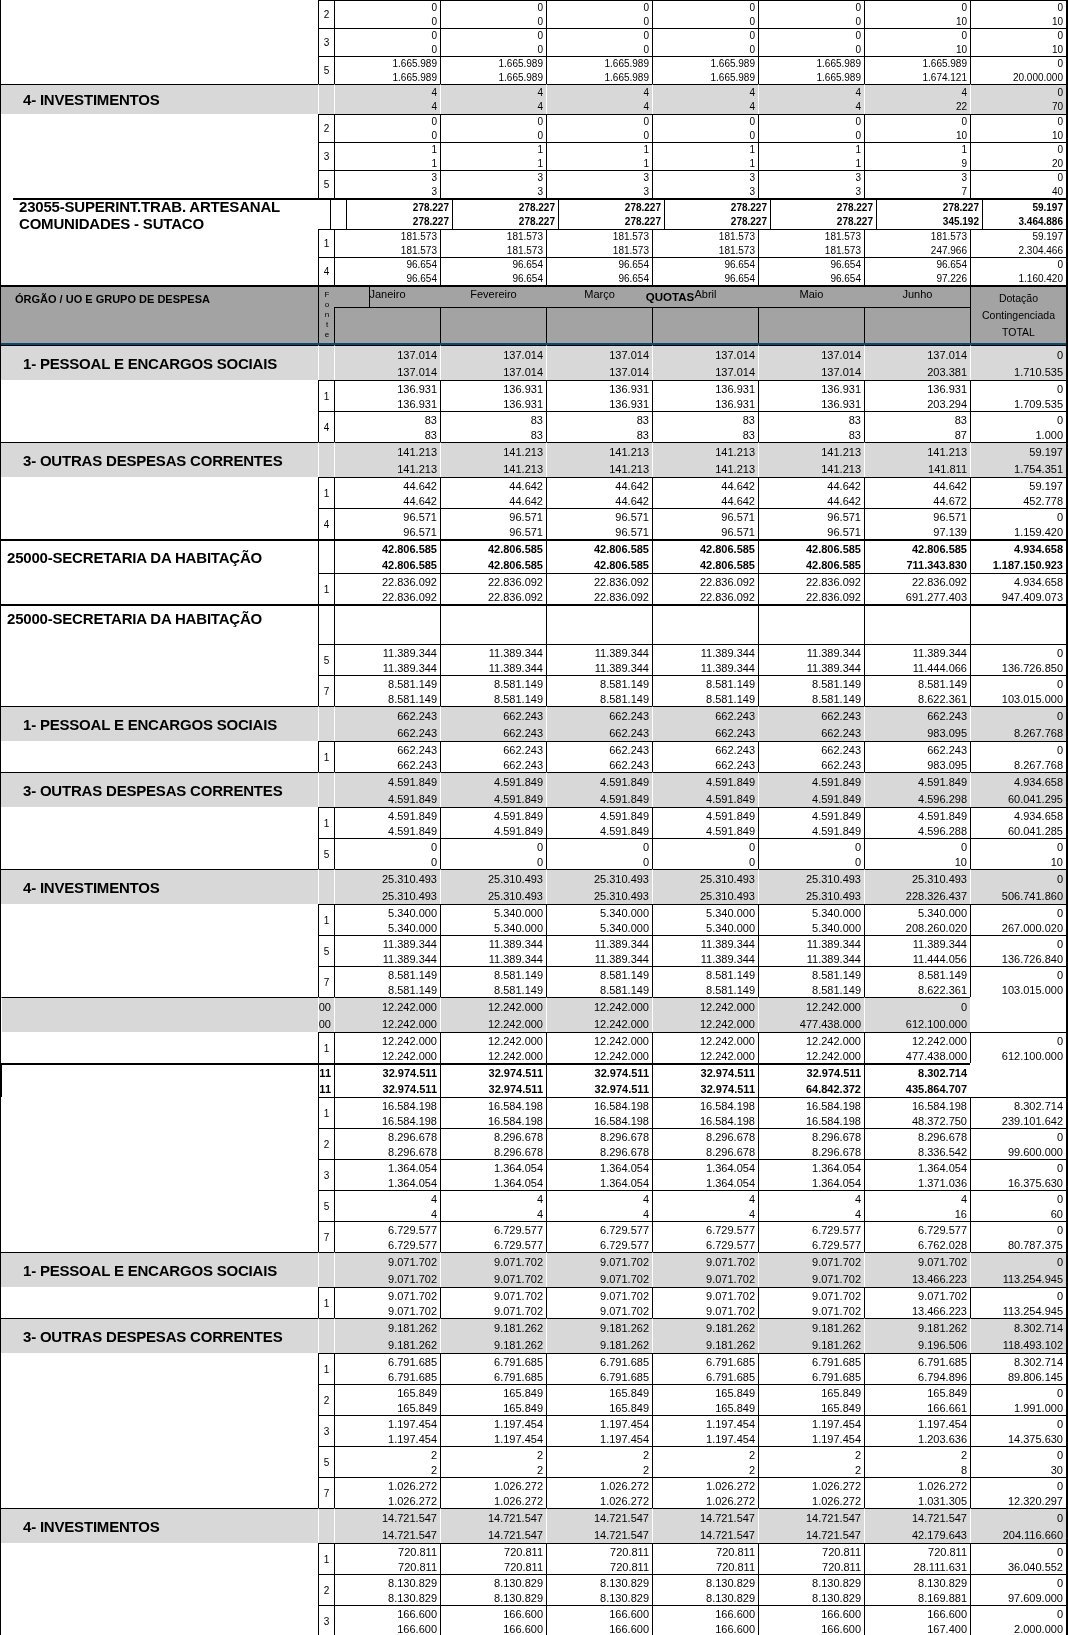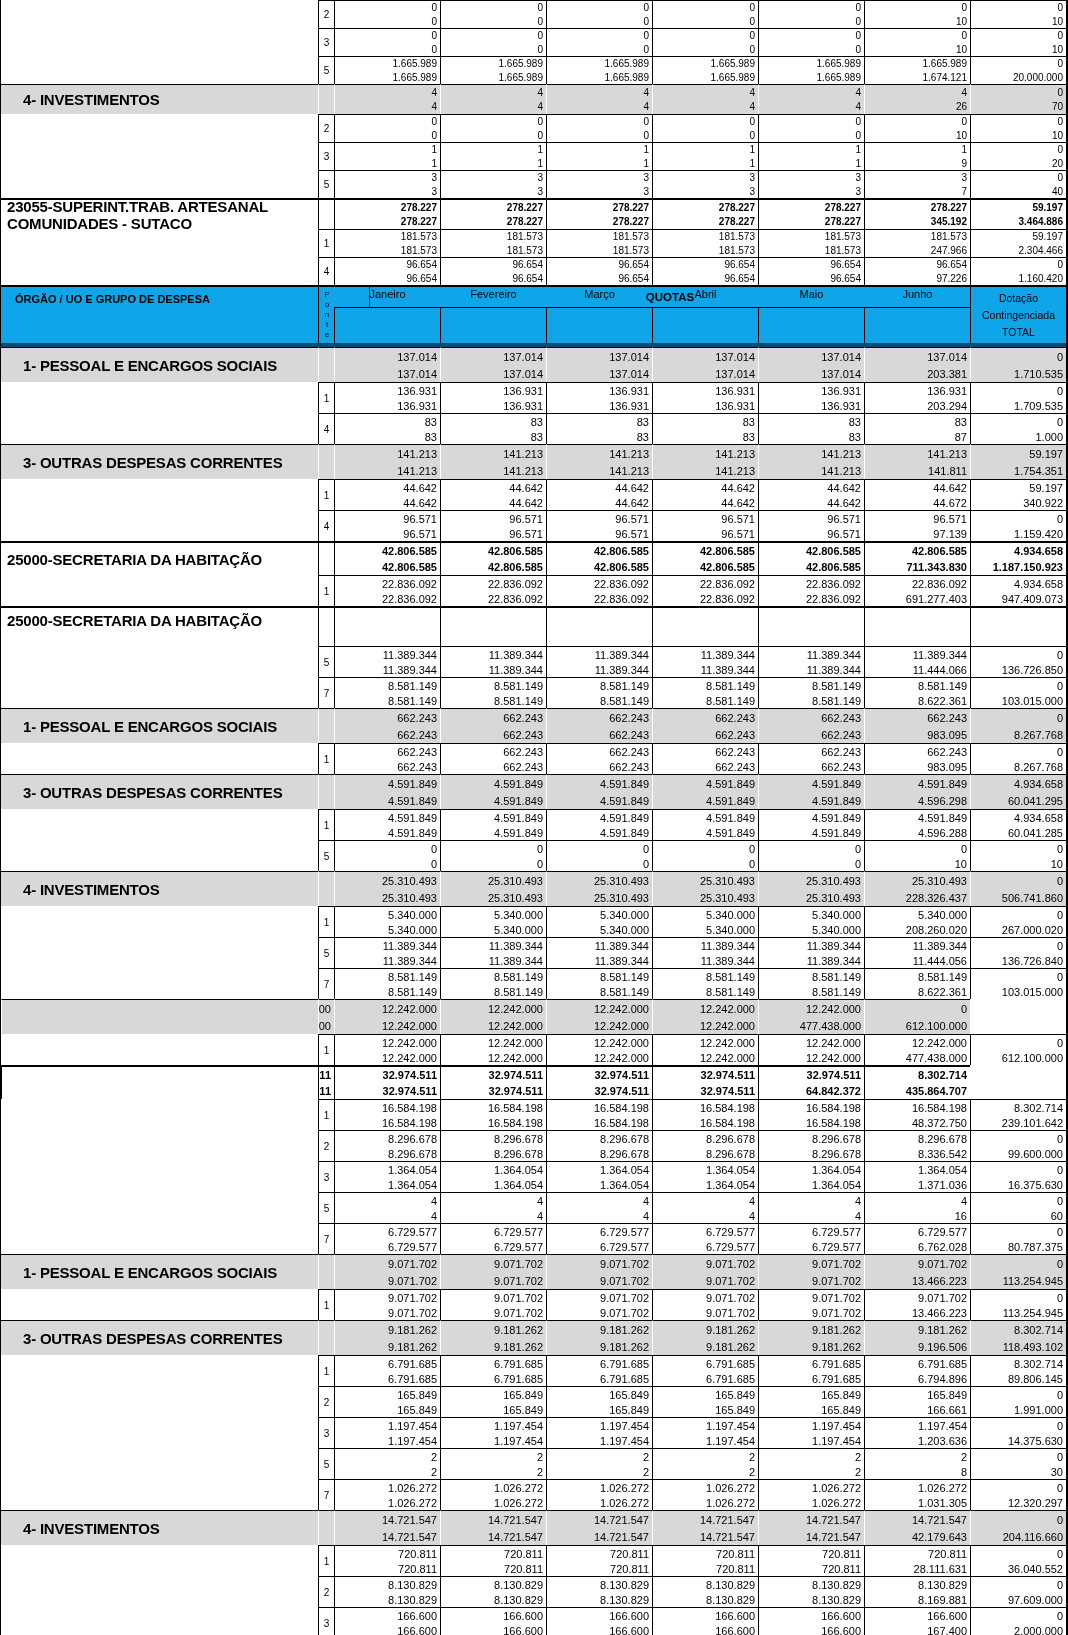--- a/index.html
+++ b/index.html
@@ -5,39 +5,39 @@
   html,body{margin:0;padding:0;background:#fff;}
   body{font-family:"Liberation Sans", sans-serif;color:#000;}
   .sheet{position:relative;width:1068px;height:1635px;overflow:hidden;background:#fff;
          border-left:1px solid #000;border-right:2px solid #000;box-sizing:border-box;}
   .row{display:grid;grid-template-columns:317px 16px repeat(6,106px) 1fr;height:31px;}
   .row.group{height:35px;}
   .row.org{height:34px;}
   .row.org_empty{height:40px;}
   .row.compact{height:28px;}
   .row.compact.group{height:30px;}
-  .row.compact.org{height:31px;}
+  .row.compact.org{height:31px;margin-left:12px;}
   .c{box-sizing:border-box;border-left:1px solid #000;border-top:1px solid #000;overflow:hidden;}
   .c.label{border-left:none;display:flex;align-items:center;padding-left:6px;
            font-weight:bold;font-size:15px;letter-spacing:-0.2px;}
   .row.fonte .c.label{border-top:none;}
   .row.group .c.label{padding-left:22px;}
   .row.org .c,.row.org_empty .c{border-top-width:2px;}
   .row.org .num,.row.org .l1,.row.org .l2{font-weight:bold;}
   .row.group .c{background:#d8d8d8;border-left-color:#fff;}
   .row.org_empty .c.label{align-items:flex-start;padding-top:4px;}
   .c.fonte{display:flex;align-items:center;justify-content:center;font-size:10px;}
   .c.num{display:flex;flex-direction:column;}
   .l1,.l2{flex:1;display:flex;align-items:center;justify-content:flex-end;
           padding-right:3px;font-size:11px;}
   .row.compact .l1,.row.compact .l2{font-size:10px;}
   
   .header-row{display:grid;grid-template-columns:317px 16px repeat(6,106px) 1fr;
-              grid-template-rows:20px 36px;background:#0ea5e9;
-              border-top:2px solid #000;border-bottom:4px solid #0c4a6e;box-sizing:content-box;}
+              grid-template-rows:20px 36px;background:#a3a3a3;
+              border-top:2px solid #000;border-bottom:2px solid #0c4a6e;box-sizing:content-box;}
   .h-org{grid-row:1/3;grid-column:1;display:flex;align-items:flex-start;padding:6px 0 0 14px;
          font-weight:bold;font-size:11px;}
   .h-fonte{grid-row:1/3;grid-column:2;border-left:1px solid #000;display:flex;
            align-items:center;justify-content:center;}
   .h-fonte span{writing-mode:vertical-rl;text-orientation:upright;font-size:8px;
                 letter-spacing:1px;line-height:1;}
   .h-quotas{grid-row:1;grid-column:3/9;border-left:1px solid #000;display:flex;
             align-items:center;justify-content:center;font-weight:600;font-size:11.5px;margin-left:35px;}
   .h-month{grid-row:2;border-left:1px solid #000;border-top:1px solid #000;display:flex;
            flex-direction:column;align-items:center;justify-content:center;font-size:11px;line-height:15px;gap:48px;}
@@ -164,21 +164,21 @@
         <div class="c num">
           <div class="l1">4</div>
           <div class="l2">4</div>
         </div>
         <div class="c num">
           <div class="l1">4</div>
           <div class="l2">4</div>
         </div>
         <div class="c num">
           <div class="l1">4</div>
-          <div class="l2">26</div>
+          <div class="l2">22</div>
         </div>
         <div class="c num">
           <div class="l1">0</div>
           <div class="l2">70</div>
         </div>
       </div>
       <div class="row fonte compact">
         <div class="c label"></div>
         <div class="c fonte">2</div>
         <div class="c num">
@@ -560,21 +560,21 @@
         <div class="c num">
           <div class="l1">44.642</div>
           <div class="l2">44.642</div>
         </div>
         <div class="c num">
           <div class="l1">44.642</div>
           <div class="l2">44.672</div>
         </div>
         <div class="c num">
           <div class="l1">59.197</div>
-          <div class="l2">340.922</div>
+          <div class="l2">452.778</div>
         </div>
       </div>
       <div class="row fonte">
         <div class="c label"></div>
         <div class="c fonte">4</div>
         <div class="c num">
           <div class="l1">96.571</div>
           <div class="l2">96.571</div>
         </div>
         <div class="c num">

